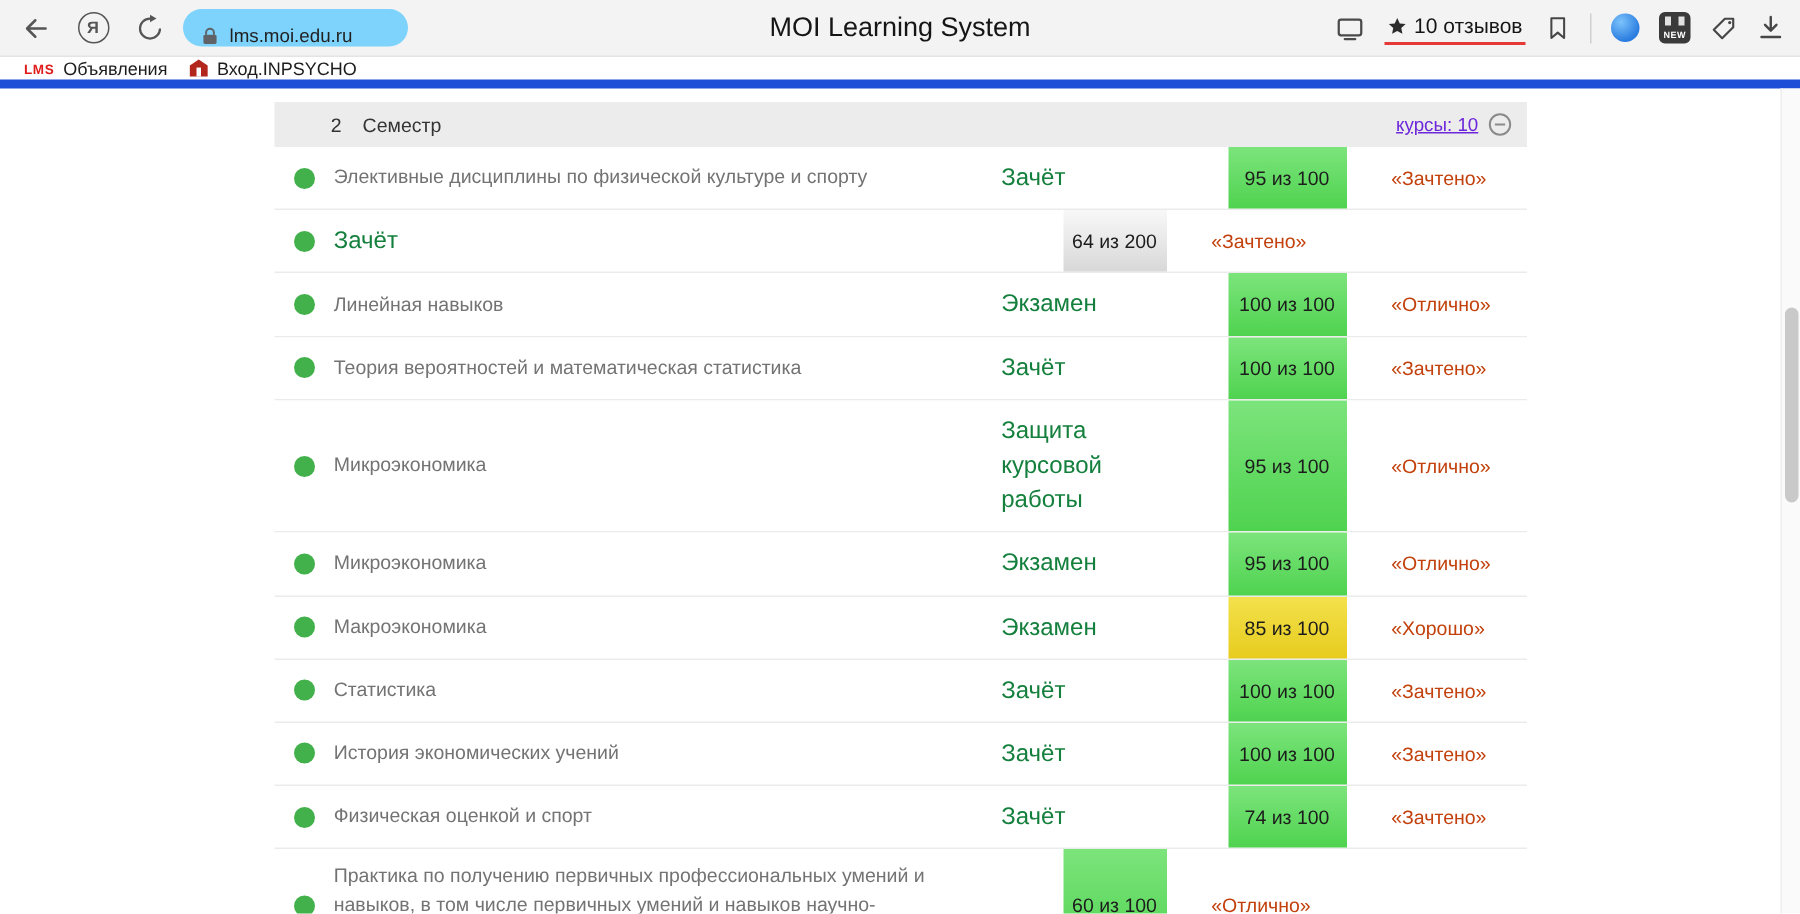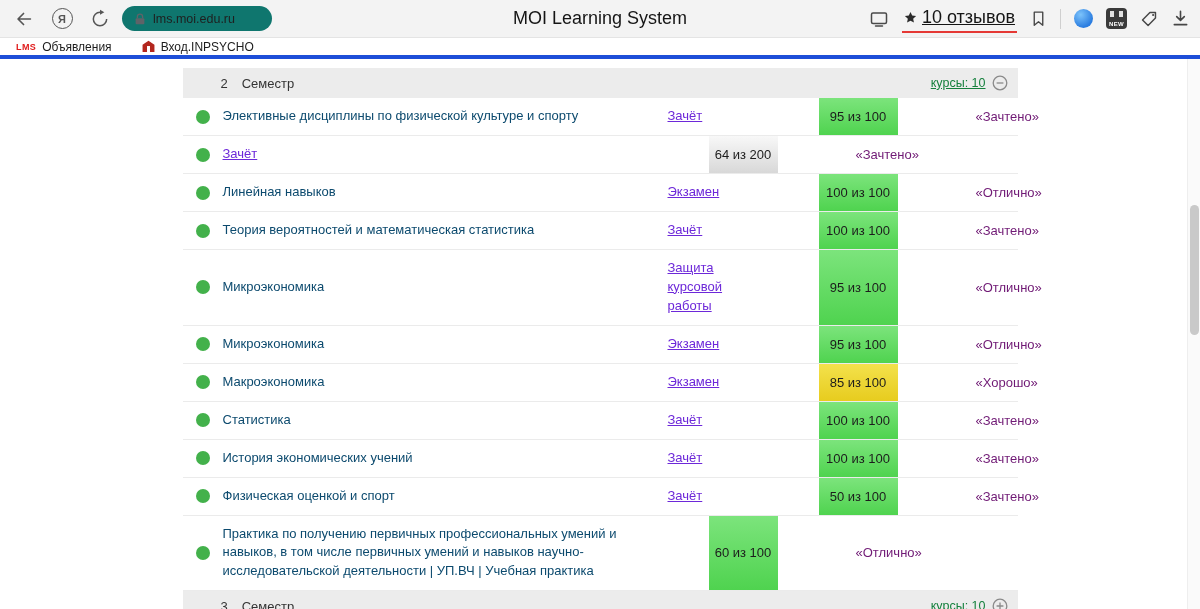--- a/index.html
+++ b/index.html
@@ -16,94 +16,94 @@
   }
   .nav-icons { display:flex; align-items:center; gap:10px; z-index:2; }
   .icon-btn { display:inline-flex; align-items:center; justify-content:center;
     width:28px; height:28px; cursor:pointer; }
   .ya-circle {
     width:21px; height:21px; border:1.6px solid #555; border-radius:50%;
     display:flex; align-items:center; justify-content:center;
     font-size:11px; font-weight:bold; color:#555;
   }
   .address-pill {
-    margin-left:8px; height:25px; width:150px; background:#0f766e;
-    border-radius:13px; display:flex; align-items:center; gap:6px;
+    margin-left:8px; height:25px; width:150px; background:#7dd3fc;
+    border-radius:13px; display:flex; align-items:flex-end; gap:6px;
     padding:0 11px; z-index:2; cursor:text;
   }
   .address-pill .url { font-size:12.5px; color:#1f1f1f; white-space:nowrap; }
   .page-title {
     position:absolute; left:0; right:0; text-align:center;
     font-size:18px; color:#151515; pointer-events:none; z-index:1;
   }
   .right-icons { margin-left:auto; display:flex; align-items:center; gap:13px; z-index:2; }
   .right-icons > span { display:inline-flex; align-items:center; cursor:pointer; }
   .reviews {
-    display:inline-flex; align-items:center; gap:5px; font-size:18px; color:#151515;
-    border-bottom:2px solid #e53935; padding:2px 2px 3px 2px;text-decoration:underline;
+    display:inline-flex; align-items:center; gap:5px; font-size:14px; color:#151515;
+    border-bottom:2px solid #e53935; padding:2px 2px 3px 2px;
   }
   .vdivider { width:1px; height:20px; background:#cfcfcf; cursor:default; }
   .globe {
     width:19px; height:19px; border-radius:50%;
     background: radial-gradient(circle at 35% 30%, #7cc3fb, #2b7de0 70%);
     display:inline-block;
   }
   .newbox {
     width:21px; height:21px; background:#3a3a3a; border-radius:4px;
     display:inline-flex; flex-direction:column; align-items:center; justify-content:flex-end;
     padding:2px 0 2px 0; position:relative;
   }
   .newbox .pix { position:absolute; top:3px; left:4px; width:13px; height:6px;
     background:
       linear-gradient(#fff,#fff) left top/4px 6px no-repeat,
       linear-gradient(#fff,#fff) right top/4px 6px no-repeat; opacity:.85; }
   .newbox .newtxt { font-size:6px; color:#fff; font-weight:bold; letter-spacing:.3px; }
 
   .bookmarks-bar {
-    height:21px; background:#fff; border-bottom:4px solid #1d4ed8;
-    display:flex; align-items:center; padding:0 16px; gap:30px; font-size:12px;
+    height:21px; background:#fff; border-bottom:6px solid #1d4ed8;
+    display:flex; align-items:center; padding:0 16px; gap:14px; font-size:12px;
   }
   .bookmark { display:inline-flex; align-items:center; gap:6px; cursor:pointer; color:#1c1c1c; }
   .fav-lms { color:#e01b1b; font-weight:bold; font-size:9px; letter-spacing:.4px; }
 
   
   .page { padding-top:9px; }
   .grades-table { width:835px; margin:0 auto; }
 
   .section-header {
     background:#ececec; height:30px; display:flex; align-items:center;
     padding:0 10px 0 38px; font-size:13px; color:#333;
   }
   .sec-number { margin-right:14px; }
   .courses-toggle { margin-left:auto; display:inline-flex; align-items:center; gap:6px; cursor:pointer; }
-  .courses-label { color:#15803d; font-size:12.5px; text-decoration:underline; }
+  .courses-label { color:#6d28d9; font-size:12.5px; text-decoration:underline; }
 
   .course-row {
     display:grid; grid-template-columns:40px 445px 110px 120px 1fr;
     align-items:center; min-height:38px; border-bottom:1px solid #ebebeb;
     background:#fff;
   }
   .dot {
     width:14px; height:14px; border-radius:50%; background:#43b14b;
     justify-self:center;
   }
   .course-name {
-    font-size:13px; color:#0c4a6e; text-decoration:none; line-height:1.45;
+    font-size:13px; color:#737373; text-decoration:none; line-height:1.45;
     padding:9px 14px 9px 0; cursor:pointer;
   }
-  .course-type { font-size:13px; color:#6d28d9; line-height:1.45; padding:9px 12px 9px 0;text-decoration:underline; }
+  .course-type { font-size:16px; color:#15803d; line-height:1.45; padding:9px 12px 9px 0; }
   .badge-cell { align-self:stretch; display:flex; }
   .badge {
     flex:1; display:flex; align-items:center; justify-content:center;
     font-size:13px; color:#1c1c1c;margin-left:41px;
   }
   .badge-green  { background:linear-gradient(180deg,#7ce47c 0%,#4fd34f 100%); }
   .badge-yellow { background:linear-gradient(180deg,#f3e14c 0%,#e7cc1e 100%); }
   .badge-gray   { background:linear-gradient(180deg,#f8f8f8 0%,#d8d8d8 100%); }
-  .grade { font-size:13px; color:#701a75; padding-left:30px;margin-left:48px; }
+  .grade { font-size:13px; color:#c2410c; padding-left:30px; }
 
   
   .scrollbar {
     position:absolute; top:59px; right:0; bottom:0; width:13px;
     background:#fafafa; border-left:1px solid #eee;
   }
   .scroll-thumb {
     position:absolute; top:146px; left:2px; width:9px; height:130px;
     background:#c9c9c9; border-radius:5px; cursor:grab;
   }
@@ -297,21 +297,21 @@
       <span class="badge badge-green">100 из 100</span>
     </span>
     <span class="grade">«Зачтено»</span>
   </div>
 
   <div class="course-row">
     <span class="dot"></span>
     <a class="course-name">Физическая оценкой и спорт</a>
     <span class="course-type">Зачёт</span>
     <span class="badge-cell">
-      <span class="badge badge-green">50 из 100</span>
+      <span class="badge badge-green">74 из 100</span>
     </span>
     <span class="grade">«Зачтено»</span>
   </div>
 
   <div class="course-row">
     <span class="dot"></span>
     <a class="course-name">Практика по получению первичных профессиональных умений и навыков, в том числе первичных умений и навыков научно-исследовательской деятельности | УП.ВЧ | Учебная практика</a>
     <span class="badge-cell">
       <span class="badge badge-green">60 из 100</span>
     </span>

